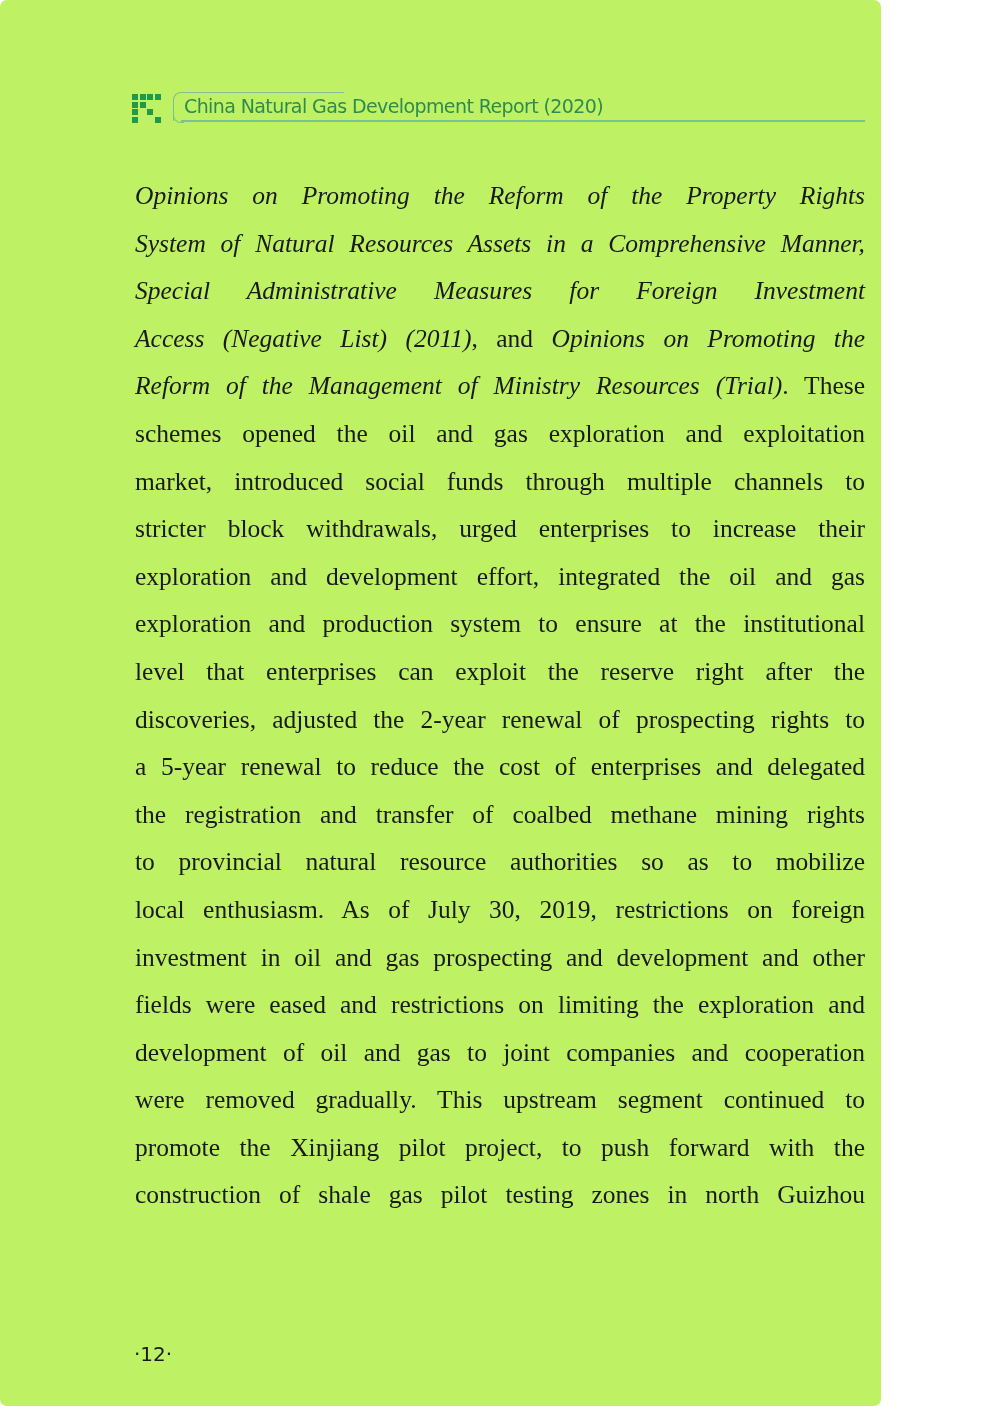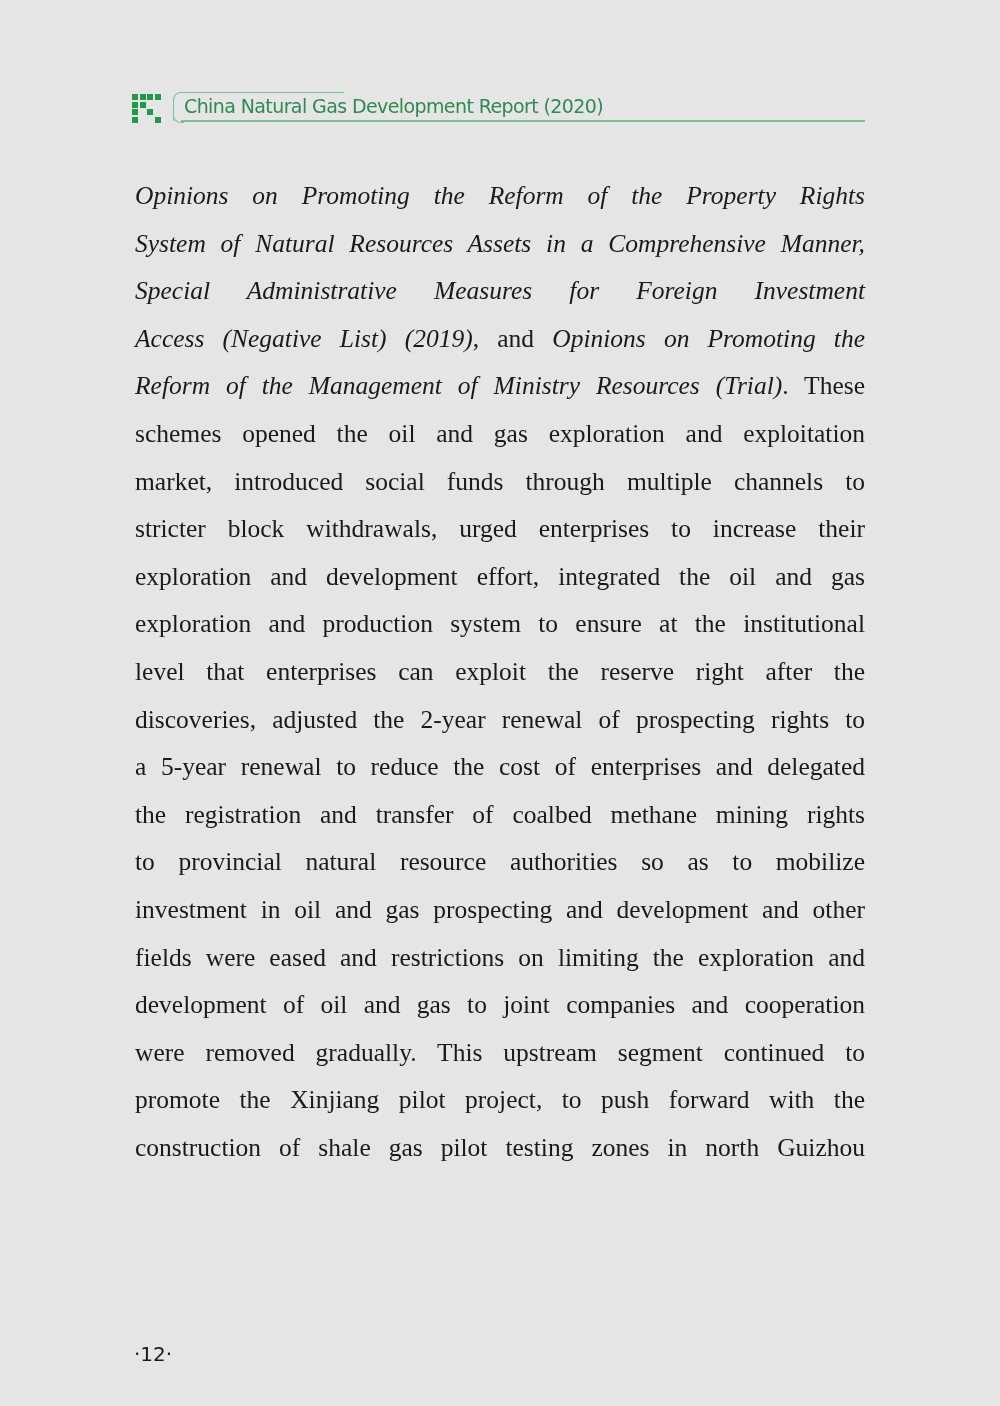--- a/index.html
+++ b/index.html
@@ -9,23 +9,24 @@
     }
     body {
       width: 1000px;
       height: 1406px;
       position: relative;
       overflow: hidden;
     }
     .page {
       position: absolute;
       left: 0; top: 0;
-      width: 1000px;
+      width: 881px;
       height: 1406px;
-      background: #e5e5e5;
+      background: #bef264;
+      border-radius: 7px;
     }
     
     .header {
       position: absolute;
       left: 132px;
       top: 92px;
       width: 734px;
       height: 34px;
     }
     .logo {
@@ -141,32 +142,33 @@
     <div class="header-frame"></div>
     <div class="header-frame-left"></div>
     <div class="header-rule"></div>
     <div class="header-title">China Natural Gas Development Report (2020)</div>
   </div>
 
   <div class="body-text">
       <div class="line"><span class="it">Opinions on Promoting the Reform of the Property Rights</span></div>
       <div class="line"><span class="it">System of Natural Resources Assets in a Comprehensive Manner,</span></div>
       <div class="line"><span class="it">Special Administrative Measures for Foreign Investment</span></div>
-      <div class="line"><span class="it">Access (Negative List) (2019)</span><span>, and </span><span class="it">Opinions on Promoting the</span></div>
+      <div class="line"><span class="it">Access (Negative List) (2011)</span><span>, and </span><span class="it">Opinions on Promoting the</span></div>
       <div class="line"><span class="it">Reform of the Management of Ministry Resources (Trial)</span><span>. These</span></div>
       <div class="line"><span>schemes opened the oil and gas exploration and exploitation</span></div>
       <div class="line"><span>market, introduced social funds through multiple channels to</span></div>
       <div class="line"><span>stricter block withdrawals, urged  enterprises to increase their</span></div>
       <div class="line"><span>exploration and development effort, integrated the oil and gas</span></div>
       <div class="line"><span>exploration and production system to ensure at the institutional</span></div>
       <div class="line"><span>level that enterprises can exploit the reserve right after the</span></div>
       <div class="line"><span>discoveries, adjusted the 2-year renewal of prospecting rights to</span></div>
       <div class="line"><span>a 5-year renewal to reduce the cost of enterprises and delegated</span></div>
       <div class="line"><span>the registration and transfer of coalbed methane mining rights</span></div>
       <div class="line"><span>to provincial natural resource authorities so as to mobilize</span></div>
+      <div class="line"><span>local enthusiasm. As of July 30, 2019, restrictions on foreign</span></div>
       <div class="line"><span>investment in oil and gas prospecting and development and other</span></div>
       <div class="line"><span>fields were eased and restrictions on limiting the exploration and</span></div>
       <div class="line"><span>development of oil and gas to joint companies and cooperation</span></div>
       <div class="line"><span>were removed gradually. This upstream segment continued to</span></div>
       <div class="line"><span>promote the Xinjiang pilot project, to push forward with the</span></div>
       <div class="line"><span>construction of shale gas pilot testing zones in north Guizhou</span></div>
     </div>
 
   <div class="page-number">·12·</div>
 

